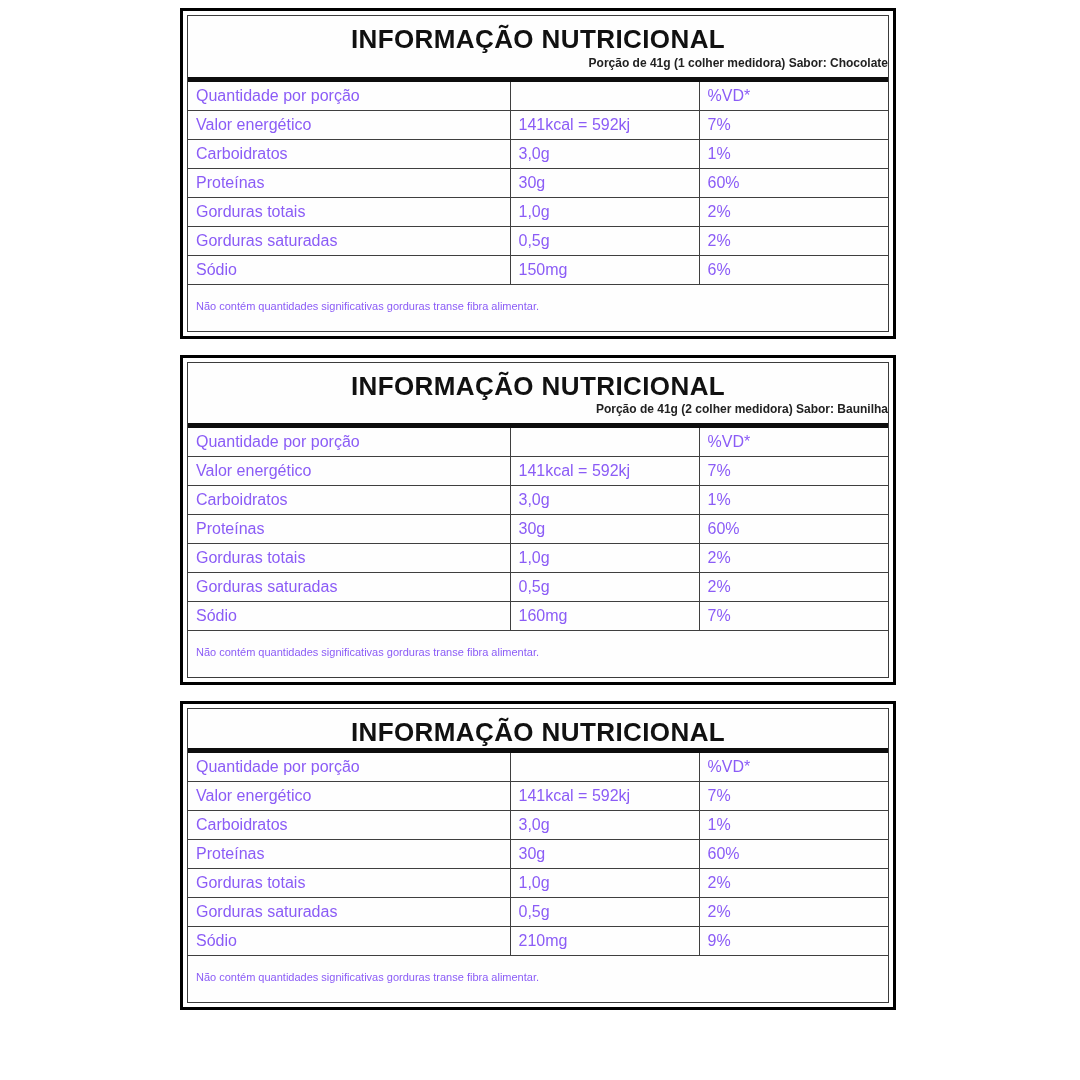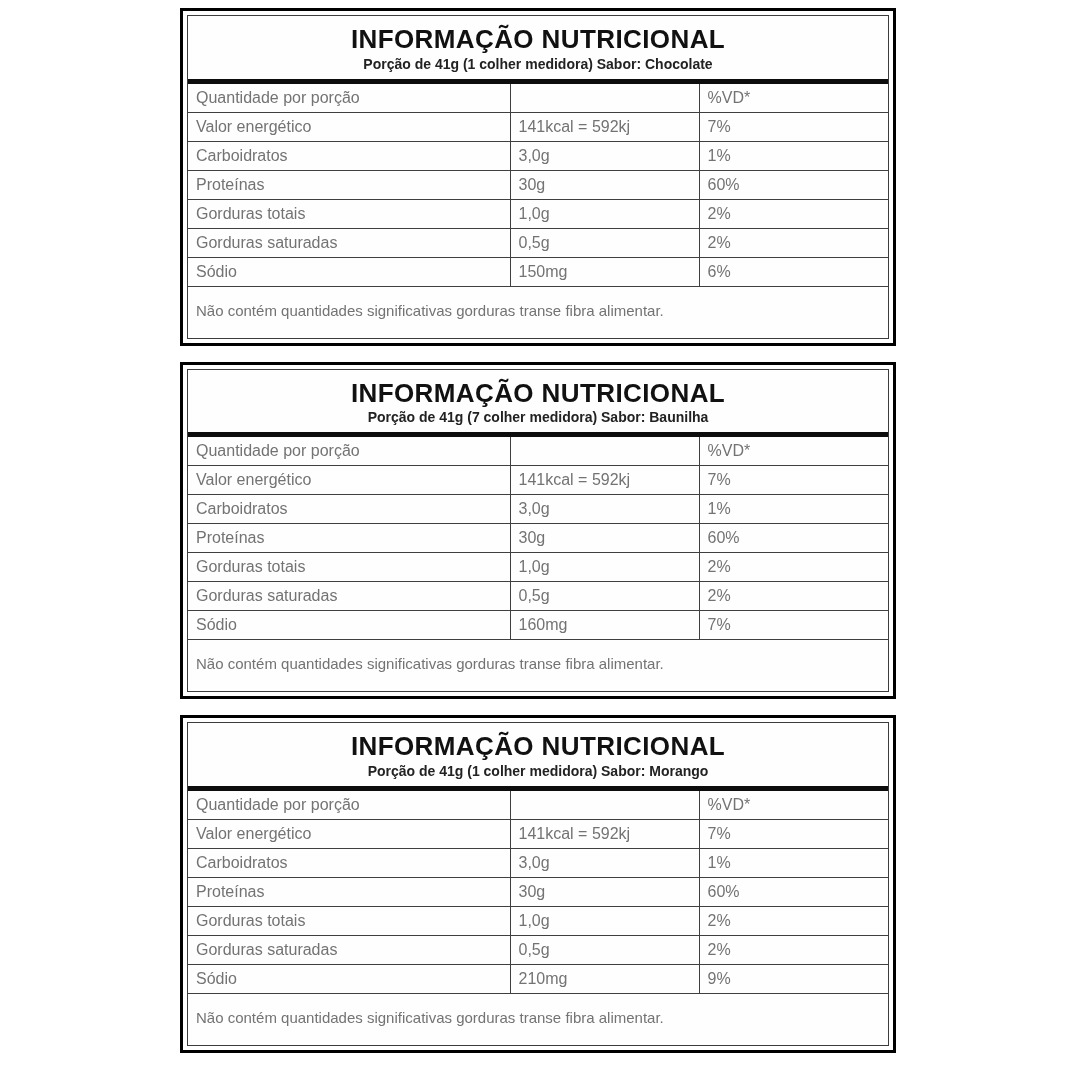--- a/index.html
+++ b/index.html
@@ -33,57 +33,57 @@
   .nutri-title {
     text-align: center;
     font-weight: bold;
     font-size: 26px;
     letter-spacing: 0.4px;
     color: #111111;
     padding: 9px 0 1px 0;
     line-height: 1.1;
   }
   .nutri-subtitle {
-    text-align: center;
+    text-align: right;
     font-weight: bold;
-    font-size: 14px;
+    font-size: 12px;
     color: #222222;
     padding: 1px 0 7px 0;
   }
   .thick-bar {
     height: 5px;
     background: #0d0d0d;
   }
   table.nutri-table {
     width: 100%;
     border-collapse: collapse;
     table-layout: fixed;
     font-size: 16px;
-    color: #737373;
+    color: #8b5cf6;
   }
   table.nutri-table td {
     border: 1px solid #3f3f3f;
     padding: 4px 8px;
     height: 20px;
     vertical-align: middle;
     overflow: hidden;
     white-space: nowrap;
   }
   table.nutri-table td:first-child { border-left: none; }
   table.nutri-table td:last-child  { border-right: none; }
   table.nutri-table tr.header-row td { border-top: none; }
   .cell-label { text-align: left; }
   .cell-value { text-align: left; }
   .cell-vd    { text-align: left; }
   table.nutri-table tr.note-row td {
     border-left: none;
     border-right: none;
     border-bottom: none;
     padding: 15px 8px 19px 8px;
-    font-size: 15px;
+    font-size: 11px;
     white-space: normal;
     height: auto;
   }
 </style>
 </head>
 <body>
 
 <div class="page">
 
   <section class="card-outer">
@@ -141,21 +141,21 @@
             <td colspan="3">Não contém quantidades significativas gorduras transe fibra alimentar.</td>
           </tr>
         </tbody>
       </table>
     </div>
   </section>
 
   <section class="card-outer">
     <div class="card-inner">
       <div class="nutri-title">INFORMAÇÃO NUTRICIONAL</div>
-      <div class="nutri-subtitle">Porção de 41g (7 colher medidora) Sabor: Baunilha</div>
+      <div class="nutri-subtitle">Porção de 41g (2 colher medidora) Sabor: Baunilha</div>
       <div class="thick-bar"></div>
       <table class="nutri-table">
         <colgroup>
             <col style="width:46%">
             <col style="width:27%">
             <col style="width:27%">
           </colgroup>
         <tbody>
           <tr class="header-row">
             <td class="cell-label">Quantidade por porção</td>
@@ -200,21 +200,20 @@
             <td colspan="3">Não contém quantidades significativas gorduras transe fibra alimentar.</td>
           </tr>
         </tbody>
       </table>
     </div>
   </section>
 
   <section class="card-outer">
     <div class="card-inner">
       <div class="nutri-title">INFORMAÇÃO NUTRICIONAL</div>
-      <div class="nutri-subtitle">Porção de 41g (1 colher medidora) Sabor: Morango</div>
       <div class="thick-bar"></div>
       <table class="nutri-table">
         <colgroup>
             <col style="width:46%">
             <col style="width:27%">
             <col style="width:27%">
           </colgroup>
         <tbody>
           <tr class="header-row">
             <td class="cell-label">Quantidade por porção</td>

